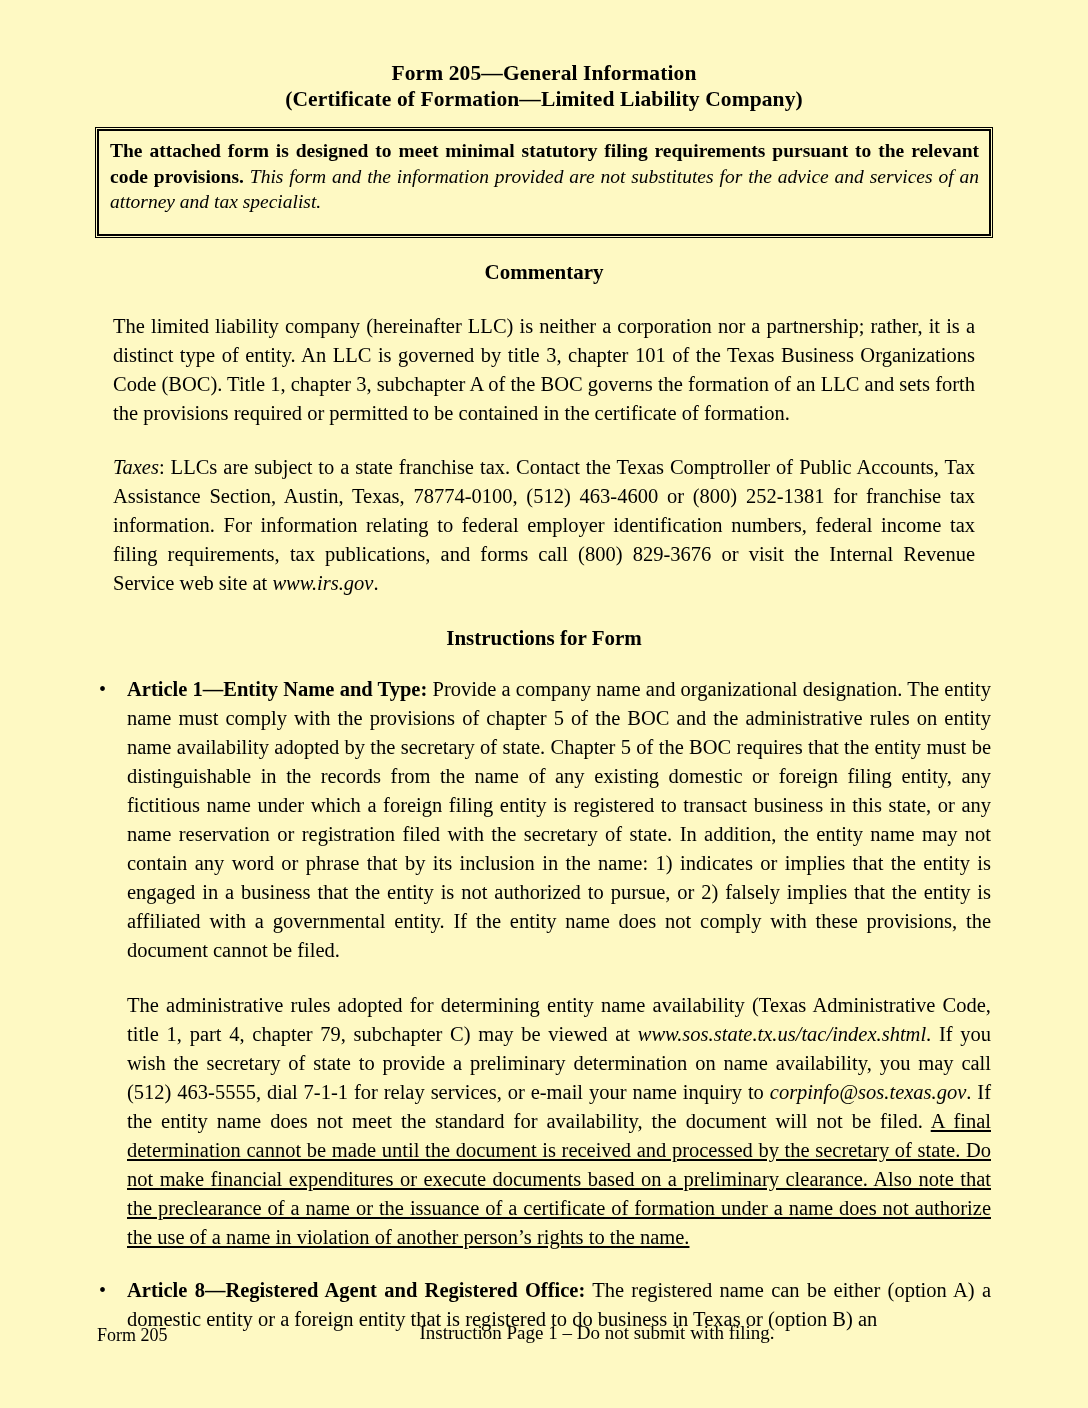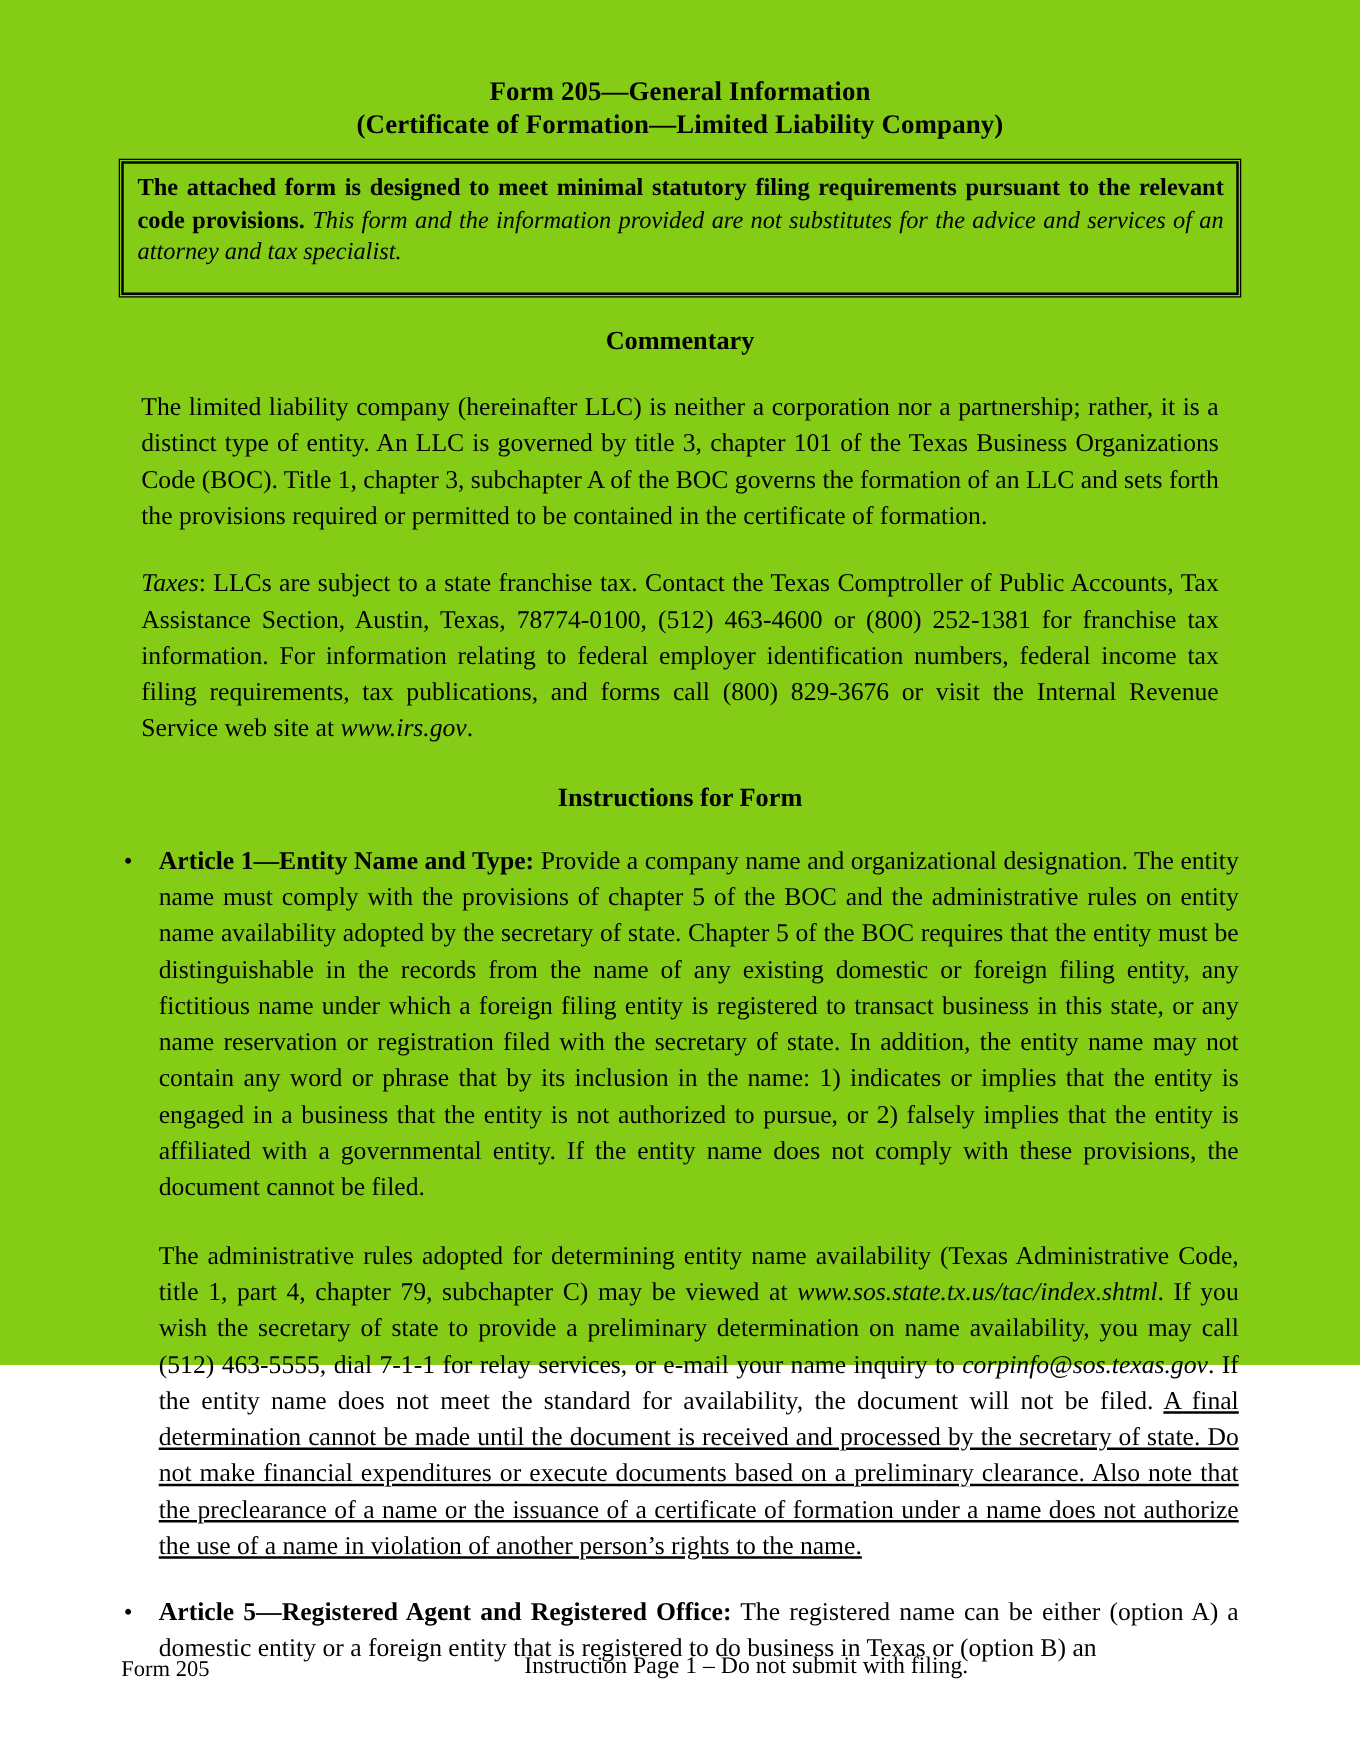--- a/index.html
+++ b/index.html
@@ -12,22 +12,22 @@
     height: 1408px;
     position: relative;
     font-family: "Liberation Serif", "DejaVu Serif", serif;
     color: #000000;
     overflow: hidden;
   }
   .page {
     position: absolute;
     left: 0; top: 0;
     width: 1088px;
-    height: 1092px;
-    background: #84cc16;
+    height: 1408px;
+    background: #fef9c3;
   }
   .content {
     position: absolute;
     left: 97px;
     top: 60px;
     width: 894px;
   }
 
   
   .doc-title {
@@ -161,21 +161,21 @@
     <div class="section-heading instructions">Instructions for Form</div>
 
     <div class="bullet-item">
       <span class="bullet-dot">•</span>
       <p><span class="bd">Article 1—Entity Name and Type:</span><span>  Provide a company name and organizational designation. The entity name must comply with the provisions of chapter 5 of the BOC and the administrative rules on entity name availability adopted by the secretary of state.  Chapter 5 of the BOC requires that the entity must be distinguishable in the records from the name of any existing domestic or foreign filing entity, any fictitious name under which a foreign filing entity is registered to transact business in this state, or any name reservation or registration filed with the secretary of state. In addition, the entity name may not contain any word or phrase that by its inclusion in the name: 1) indicates or implies that the entity is engaged in a business that the entity is not authorized to pursue, or 2) falsely implies that the entity is affiliated with a governmental entity.  If the entity name does not comply with these provisions, the document cannot be filed.</span></p>
       <p><span>The administrative rules adopted for determining entity name availability (Texas Administrative Code, title 1, part 4, chapter 79, subchapter C) may be viewed at </span><span class="it">www.sos.state.tx.us/tac/index.shtml</span><span>. If you wish the secretary of state to provide a preliminary determination on name availability, you may call (512) 463-5555, dial 7-1-1 for relay services, or e-mail your name inquiry to </span><span class="it">corpinfo@sos.texas.gov</span><span>.  If the entity name does not meet the standard for availability, the document will not be filed.  </span><span class="ul">A final determination cannot be made until the document is received and processed by the secretary of state.  Do not make financial expenditures or execute documents based on a preliminary clearance.  Also note that the preclearance of a name or the issuance of a certificate of formation under a name does not authorize the use of a name in violation of another person’s rights to the name.</span></p>
     </div>
 
     <div class="bullet-item">
       <span class="bullet-dot">•</span>
-      <p><span class="bd">Article 5—Registered Agent and Registered Office:</span><span>  The registered name can be either (option A) a domestic entity or a foreign entity that is registered to do business in Texas or (option B) an</span></p>
+      <p><span class="bd">Article 8—Registered Agent and Registered Office:</span><span>  The registered name can be either (option A) a domestic entity or a foreign entity that is registered to do business in Texas or (option B) an</span></p>
     </div>
 
   </div>
 
   <div class="footer">
     <div class="footer-left">Form 205</div>
     <div class="footer-center">Instruction Page 1 – Do not submit with filing.</div>
   </div>
 
 </div>

